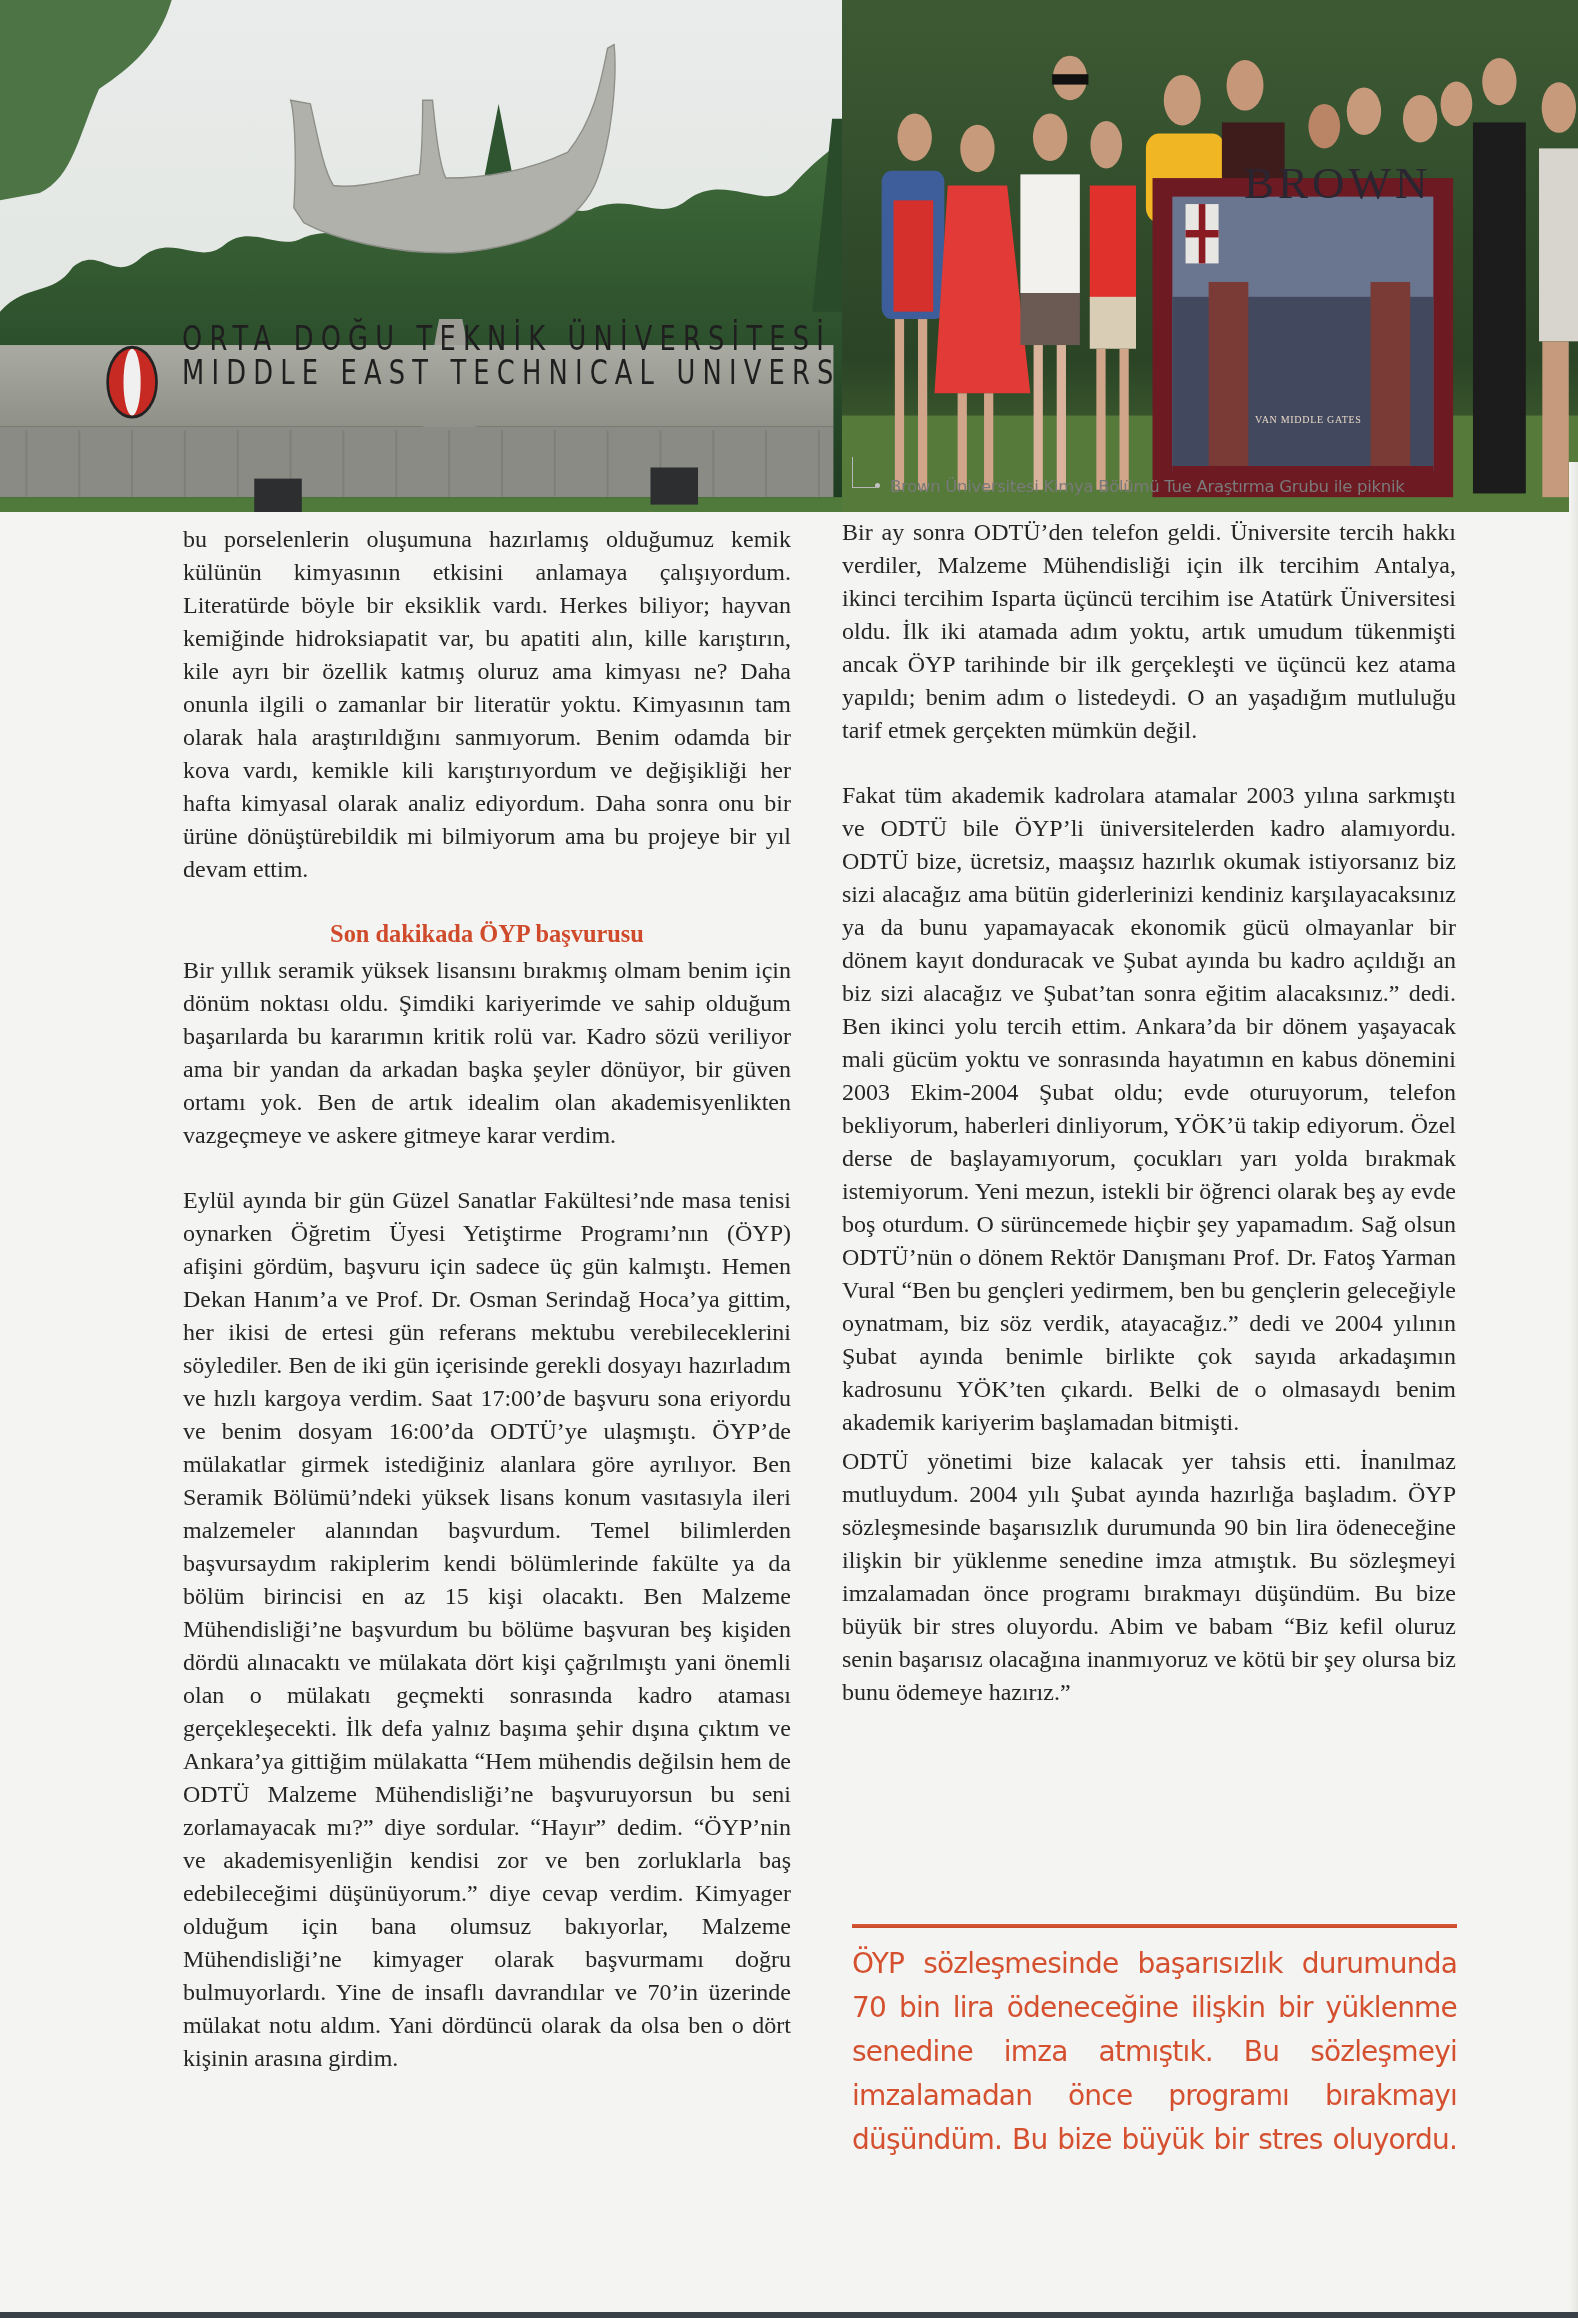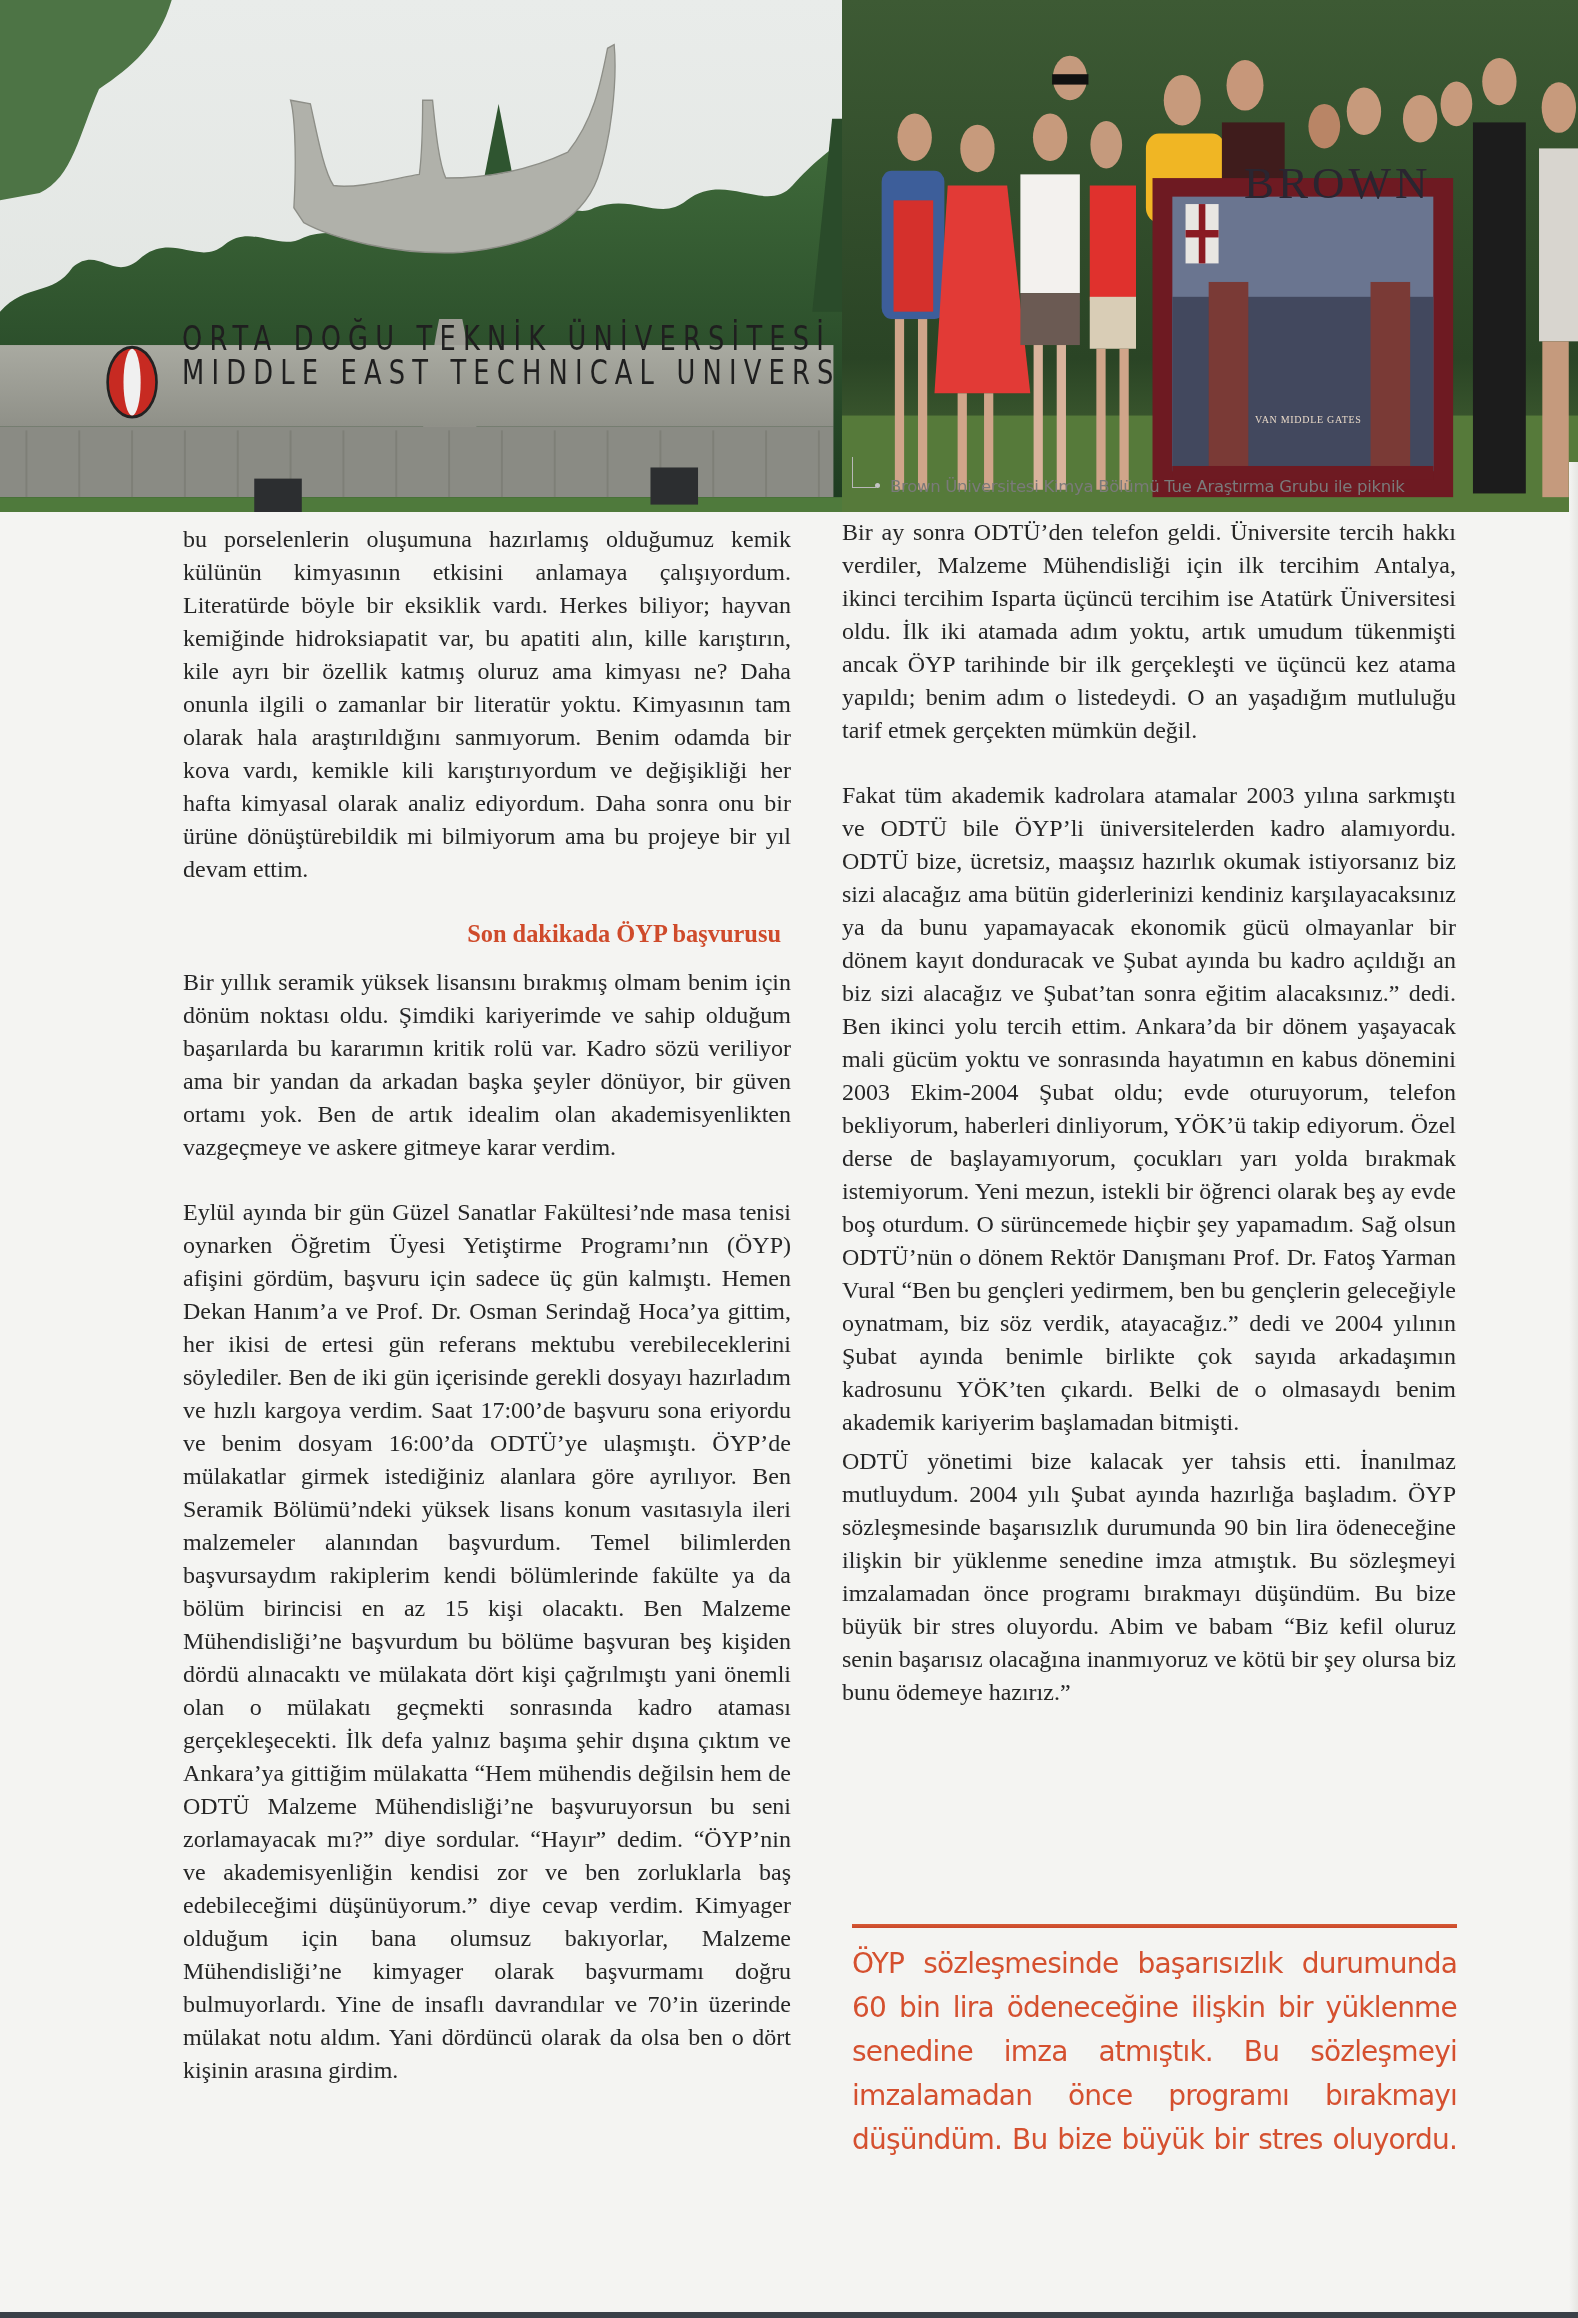--- a/index.html
+++ b/index.html
@@ -28,22 +28,22 @@
     position: absolute; left: 22.5px; top: 13.2px; width: 5.3px; height: 5.3px; border-radius: 50%; background: #c4c4c4;
   }
   .caption .text { position: absolute; left: 38px; top: 6.6px; white-space: nowrap; }
 
   .col { position: absolute; font-size: 24px; line-height: 33px; text-align: justify; }
   .col-left { left: 177px; top: 517px; width: 620px; }
   .col-right { left: 836px; top: 510px; width: 626px; }
   .col p { margin: 6px; }
   .col p + p { margin-top: 32px; }
   .col h3 {
-    margin: 16px; font-size: 24.4px; line-height: 32px; font-weight: bold; color: #cf4b2b;
-    text-align: right;
+    margin: 4px; font-size: 24.4px; line-height: 32px; font-weight: bold; color: #cf4b2b;
+    text-align: center;
   }
   .col-left h3 { margin-top: 32px; }
   .col-right h3 { margin-top: 32px; }
   .col .tight { margin-top: 0 !important; }
 
   .pullquote-rule {
     position: absolute; left: 852px; top: 1924px; width: 605px; height: 4px;
     background: linear-gradient(#d65a35, #c9472a);
   }
   .pullquote {
@@ -204,17 +204,17 @@
   <p>Eylül ayında bir gün Güzel Sanatlar Fakültesi’nde masa tenisi oynarken Öğretim Üyesi Yetiştirme Programı’nın (ÖYP) afişini gördüm, başvuru için sadece üç gün kalmıştı. Hemen Dekan Hanım’a ve Prof. Dr. Osman Serindağ Hoca’ya gittim, her ikisi de ertesi gün referans mektubu verebileceklerini söylediler. Ben de iki gün içerisinde gerekli dosyayı hazırladım ve hızlı kargoya verdim. Saat 17:00’de başvuru sona eriyordu ve benim dosyam 16:00’da ODTÜ’ye ulaşmıştı. ÖYP’de mülakatlar girmek istediğiniz alanlara göre ayrılıyor. Ben Seramik Bölümü’ndeki yüksek lisans konum vasıtasıyla ileri malzemeler alanından başvurdum. Temel bilimlerden başvursaydım rakiplerim kendi bölümlerinde fakülte ya da bölüm birincisi en az 15 kişi olacaktı. Ben Malzeme Mühendisliği’ne başvurdum bu bölüme başvuran beş kişiden dördü alınacaktı ve mülakata dört kişi çağrılmıştı yani önemli olan o mülakatı geçmekti sonrasında kadro ataması gerçekleşecekti. İlk defa yalnız başıma şehir dışına çıktım ve Ankara’ya gittiğim mülakatta “Hem mühendis değilsin hem de ODTÜ Malzeme Mühendisliği’ne başvuruyorsun bu seni zorlamayacak mı?” diye sordular. “Hayır” dedim. “ÖYP’nin ve akademisyenliğin kendisi zor ve ben zorluklarla baş edebileceğimi düşünüyorum.” diye cevap verdim. Kimyager olduğum için bana olumsuz bakıyorlar, Malzeme Mühendisliği’ne kimyager olarak başvurmamı doğru bulmuyorlardı. Yine de insaflı davrandılar ve 70’in üzerinde mülakat notu aldım. Yani dördüncü olarak da olsa ben o dört kişinin arasına girdim.</p>
 </div>
 
 <div class="col col-right">
   <p>Bir ay sonra ODTÜ’den telefon geldi. Üniversite tercih hakkı verdiler, Malzeme Mühendisliği için ilk tercihim Antalya, ikinci tercihim Isparta üçüncü tercihim ise Atatürk Üniversitesi oldu. İlk iki atamada adım yoktu, artık umudum tükenmişti ancak ÖYP tarihinde bir ilk gerçekleşti ve üçüncü kez atama yapıldı; benim adım o listedeydi. O an yaşadığım mutluluğu tarif etmek gerçekten mümkün değil.</p>
   <p>Fakat tüm akademik kadrolara atamalar 2003 yılına sarkmıştı ve ODTÜ bile ÖYP’li üniversitelerden kadro alamıyordu. ODTÜ bize, ücretsiz, maaşsız hazırlık okumak istiyorsanız biz sizi alacağız ama bütün giderlerinizi kendiniz karşılayacaksınız ya da bunu yapamayacak ekonomik gücü olmayanlar bir dönem kayıt donduracak ve Şubat ayında bu kadro açıldığı an biz sizi alacağız ve Şubat’tan sonra eğitim alacaksınız.” dedi. Ben ikinci yolu tercih ettim. Ankara’da bir dönem yaşayacak mali gücüm yoktu ve sonrasında hayatımın en kabus dönemini 2003 Ekim-2004 Şubat oldu; evde oturuyorum, telefon bekliyorum, haberleri dinliyorum, YÖK’ü takip ediyorum. Özel derse de başlayamıyorum, çocukları yarı yolda bırakmak istemiyorum. Yeni mezun, istekli bir öğrenci olarak beş ay evde boş oturdum. O sürüncemede hiçbir şey yapamadım. Sağ olsun ODTÜ’nün o dönem Rektör Danışmanı Prof. Dr. Fatoş Yarman Vural “Ben bu gençleri yedirmem, ben bu gençlerin geleceğiyle oynatmam, biz söz verdik, atayacağız.” dedi ve 2004 yılının Şubat ayında benimle birlikte çok sayıda arkadaşımın kadrosunu YÖK’ten çıkardı. Belki de o olmasaydı benim akademik kariyerim başlamadan bitmişti.</p>
   <p class="tight">ODTÜ yönetimi bize kalacak yer tahsis etti. İnanılmaz mutluydum. 2004 yılı Şubat ayında hazırlığa başladım. ÖYP sözleşmesinde başarısızlık durumunda 90 bin lira ödeneceğine ilişkin bir yüklenme senedine imza atmıştık. Bu sözleşmeyi imzalamadan önce programı bırakmayı düşündüm. Bu bize büyük bir stres oluyordu. Abim ve babam “Biz kefil oluruz senin başarısız olacağına inanmıyoruz ve kötü bir şey olursa biz bunu ödemeye hazırız.”</p>
 </div>
 
 <div class="pullquote-rule"></div>
-<div class="pullquote">ÖYP sözleşmesinde başarısızlık durumunda 60 bin lira ödeneceğine ilişkin bir yüklenme senedine imza atmıştık. Bu sözleşmeyi imzalamadan önce programı bırakmayı düşündüm. Bu bize büyük bir stres oluyordu.</div>
+<div class="pullquote">ÖYP sözleşmesinde başarısızlık durumunda 70 bin lira ödeneceğine ilişkin bir yüklenme senedine imza atmıştık. Bu sözleşmeyi imzalamadan önce programı bırakmayı düşündüm. Bu bize büyük bir stres oluyordu.</div>
 
 <div class="right-edge"></div>
 <div class="bottom-edge"></div>
 
 
 </body></html>

